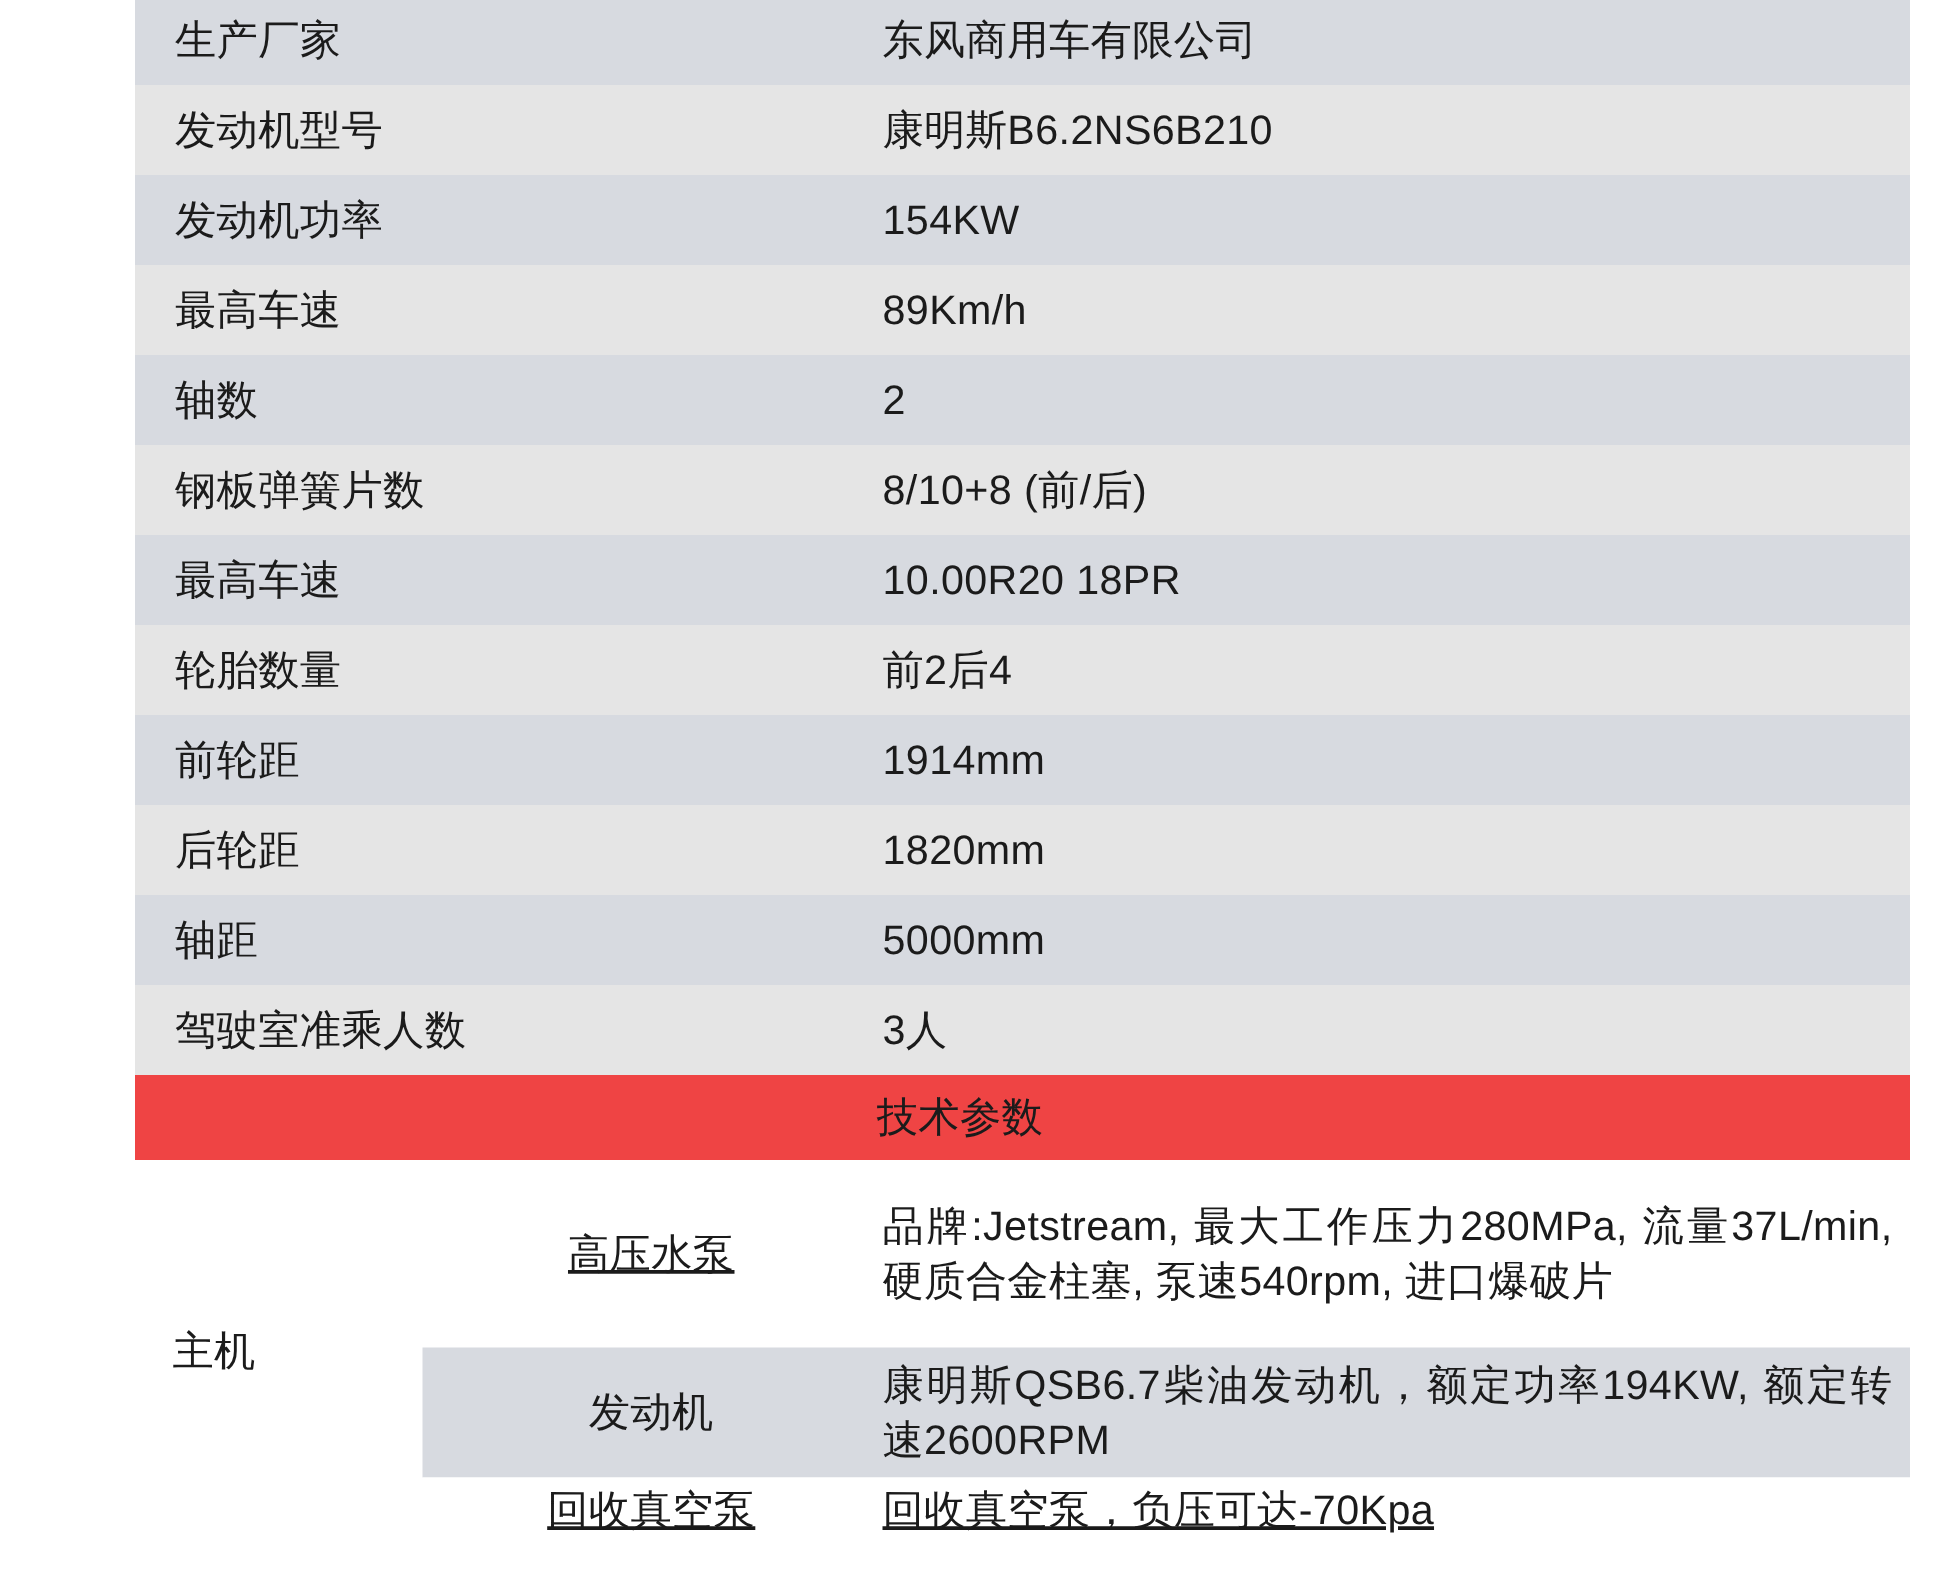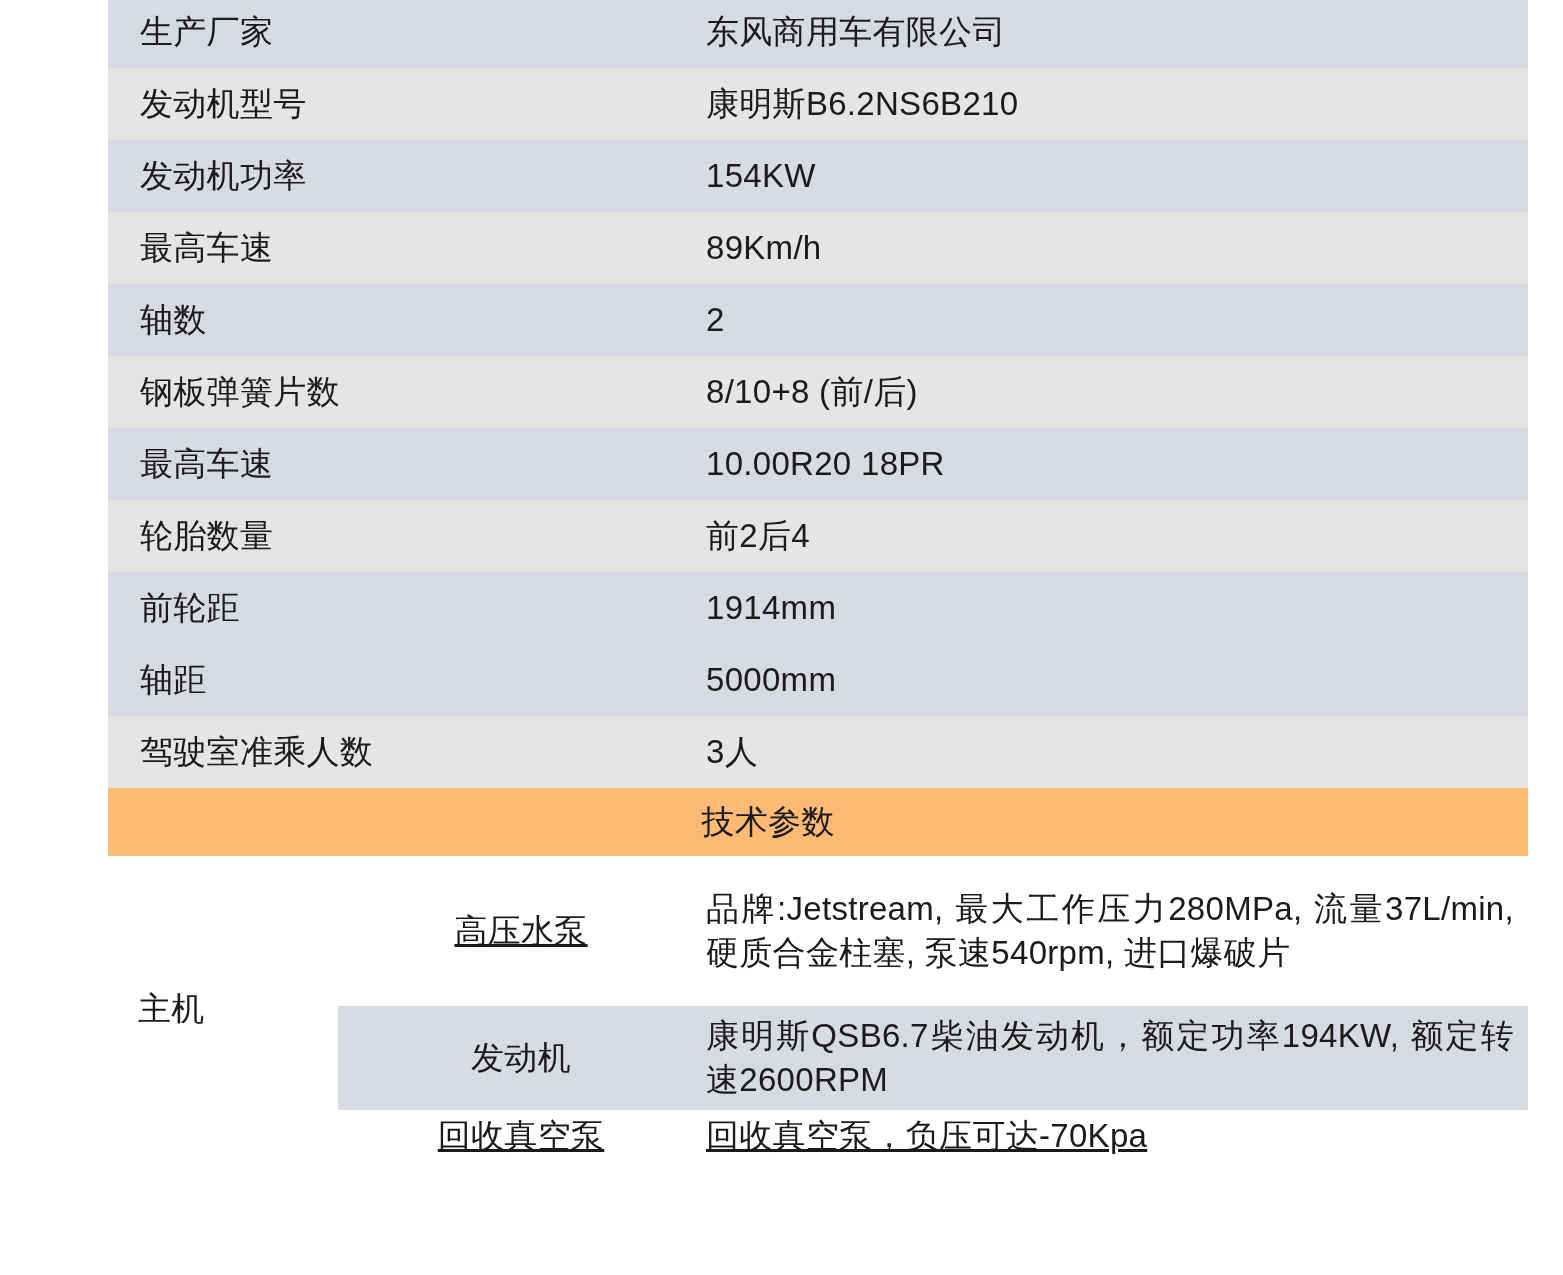--- a/index.html
+++ b/index.html
@@ -46,21 +46,21 @@
   }
   .c-value {
     padding-left: 18px !important;
     box-sizing: border-box;
   }
   tr.datarow { height: 72px; }
   tr.datarow td { height: 72px; }
 
   
   .section-row td {
-    background: #fdba74;
+    background: #ef4444;
     text-align: center;
     height: 68px;
     font-size: 33px;
   }
   .section-title {
     display: block;
     text-align: center;
     padding-right: 100px;
   }
 
@@ -146,20 +146,24 @@
       <tr class="datarow row-plain">
         <td class="c-label">轮胎数量</td>
         <td class="c-value">前2后4</td>
       </tr>
 
       <tr class="datarow row-alt">
         <td class="c-label">前轮距</td>
         <td class="c-value">1914mm</td>
       </tr>
 
+      <tr class="datarow row-plain">
+        <td class="c-label">后轮距</td>
+        <td class="c-value">1820mm</td>
+      </tr>
 
       <tr class="datarow row-alt">
         <td class="c-label">轴距</td>
         <td class="c-value">5000mm</td>
       </tr>
 
       <tr class="datarow row-plain">
         <td class="c-label">驾驶室准乘人数</td>
         <td class="c-value">3人</td>
       </tr>

